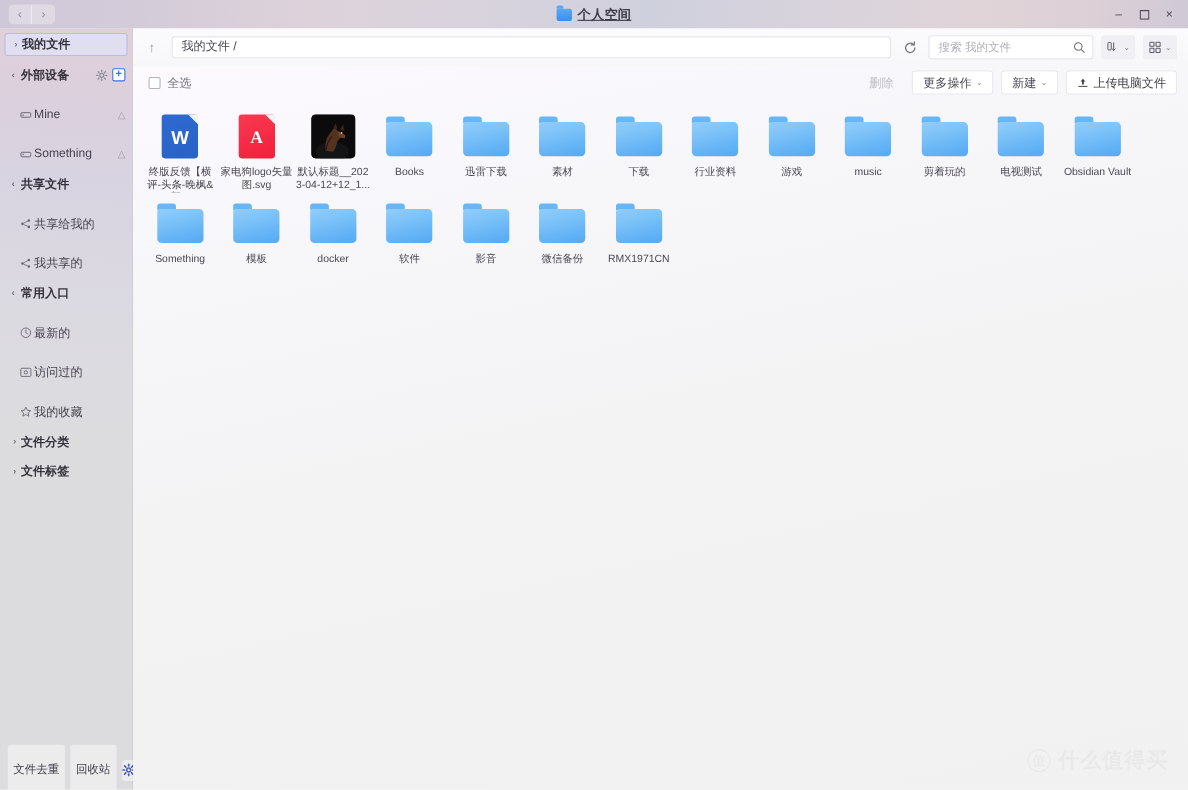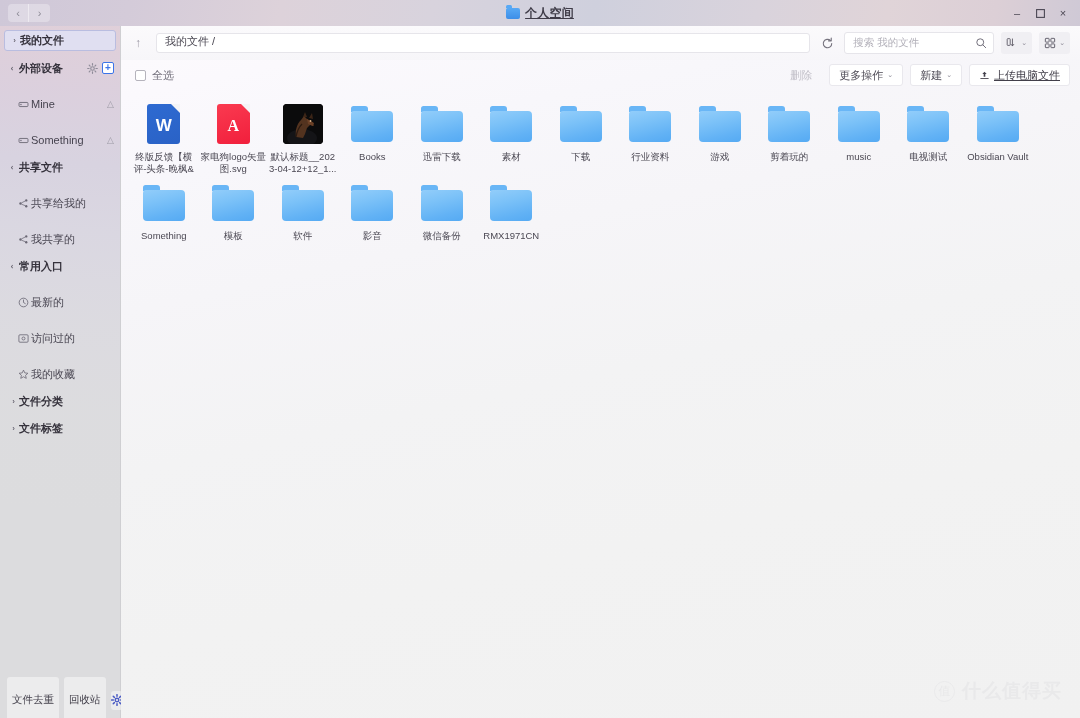--- a/index.html
+++ b/index.html
@@ -251,21 +251,21 @@
     border-radius: 3px;
     font-size: 11px;
     display: flex; align-items: center; gap: 4px;
     color: #4d4a55;
     background: #f2f1f5;
     border: 1px solid #e9e8ed;
     white-space: nowrap;
   }
   .act-btn.ghost { background: transparent; border-color: transparent; color: #c0bec7; }
   .act-btn.plain { background: #fff; border-color: #e9e8ed; }
-  .act-btn.upload { background: #fff; border-color: #e9e8ed; color: #43404b; text-decoration: underline; }
+  .act-btn.upload { background: #fff; border-color: #e9e8ed; color: #43404b; }
 
   
   .filearea {
     flex: 1; min-height: 0;
     padding: 6px 8px 0 8px;
     overflow: hidden;
   }
   .grid {
     display: flex;
     flex-wrap: wrap;
@@ -715,38 +715,38 @@
               </div>
               <div class="caption">游戏</div>
             </div>
             <div class="tile">
               <div class="thumb">
                 <div class="folder">
                   <div class="tab"></div>
                   <div class="bodyf"></div>
                 </div>
               </div>
+              <div class="caption">music</div>
+            </div>
+            <div class="tile">
+              <div class="thumb">
+                <div class="folder">
+                  <div class="tab"></div>
+                  <div class="bodyf"></div>
+                </div>
+              </div>
               <div class="caption">剪着玩的</div>
             </div>
             <div class="tile">
               <div class="thumb">
                 <div class="folder">
                   <div class="tab"></div>
                   <div class="bodyf"></div>
                 </div>
               </div>
-              <div class="caption">music</div>
-            </div>
-            <div class="tile">
-              <div class="thumb">
-                <div class="folder">
-                  <div class="tab"></div>
-                  <div class="bodyf"></div>
-                </div>
-              </div>
               <div class="caption">电视测试</div>
             </div>
             <div class="tile">
               <div class="thumb">
                 <div class="folder">
                   <div class="tab"></div>
                   <div class="bodyf"></div>
                 </div>
               </div>
               <div class="caption">Obsidian Vault</div>
@@ -761,20 +761,29 @@
               <div class="caption">Something</div>
             </div>
             <div class="tile">
               <div class="thumb">
                 <div class="folder">
                   <div class="tab"></div>
                   <div class="bodyf"></div>
                 </div>
               </div>
               <div class="caption">模板</div>
+            </div>
+            <div class="tile">
+              <div class="thumb">
+                <div class="folder">
+                  <div class="tab"></div>
+                  <div class="bodyf"></div>
+                </div>
+              </div>
+              <div class="caption">docker</div>
             </div>
             <div class="tile">
               <div class="thumb">
                 <div class="folder">
                   <div class="tab"></div>
                   <div class="bodyf"></div>
                 </div>
               </div>
               <div class="caption">软件</div>
             </div>

